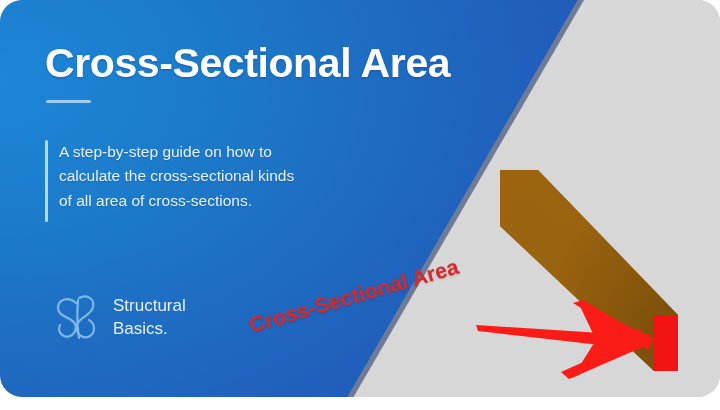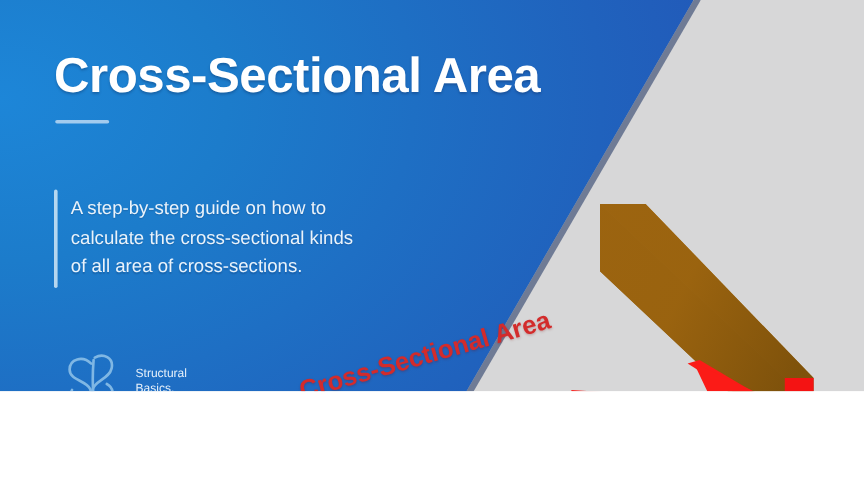--- a/index.html
+++ b/index.html
@@ -7,23 +7,24 @@
     padding: 0;
     background: #ffffff;
   }
   body {
     font-family: "Liberation Sans", sans-serif;
   }
 
   #thumbnail {
     position: relative;
     width: 720px;
-    height: 326px;
+    height: 397px;
     overflow: hidden;
     background: #d6d6d6;
+    border-radius: 22px;
   }
 
   
   .illustration-panel {
     position: absolute;
     left: 0; top: 0;
     width: 720px; height: 410px;
     background: #d7d7d8;
   }
 
@@ -85,22 +86,21 @@
     height: 3px;
     background: rgba(215,232,248,.72);
     border-radius: 2px;
   }
 
   .subtitle-wrap {
     position: absolute;
     left: 0px;
     top: 140px;
     display: flex;
-    align-items: center;
-    margin-top: 18px;
+    align-items: flex-start;
   }
   .subtitle-accent {
     width: 3px;
     min-height: 82px;
     background: rgba(208,230,246,.85);
     border-radius: 2px;
     flex: 0 0 auto;
   }
   .subtitle-text {
     margin: 0;
@@ -122,21 +122,21 @@
     align-items: center;
   }
   .logo-mark {
     flex: 0 0 auto;
     width: 54px;
     height: 56px;
   }
   .logo-text {
     padding-left: 6px;
     color: #e6f0fa;
-    font-size: 10px;
+    font-size: 17px;
     line-height: 1.35;
     font-weight: normal;
   }
   .logo-text div { white-space: nowrap; }
 
   
   .annotation {
     position: absolute;
     left: 250px;
     top: 314px;

